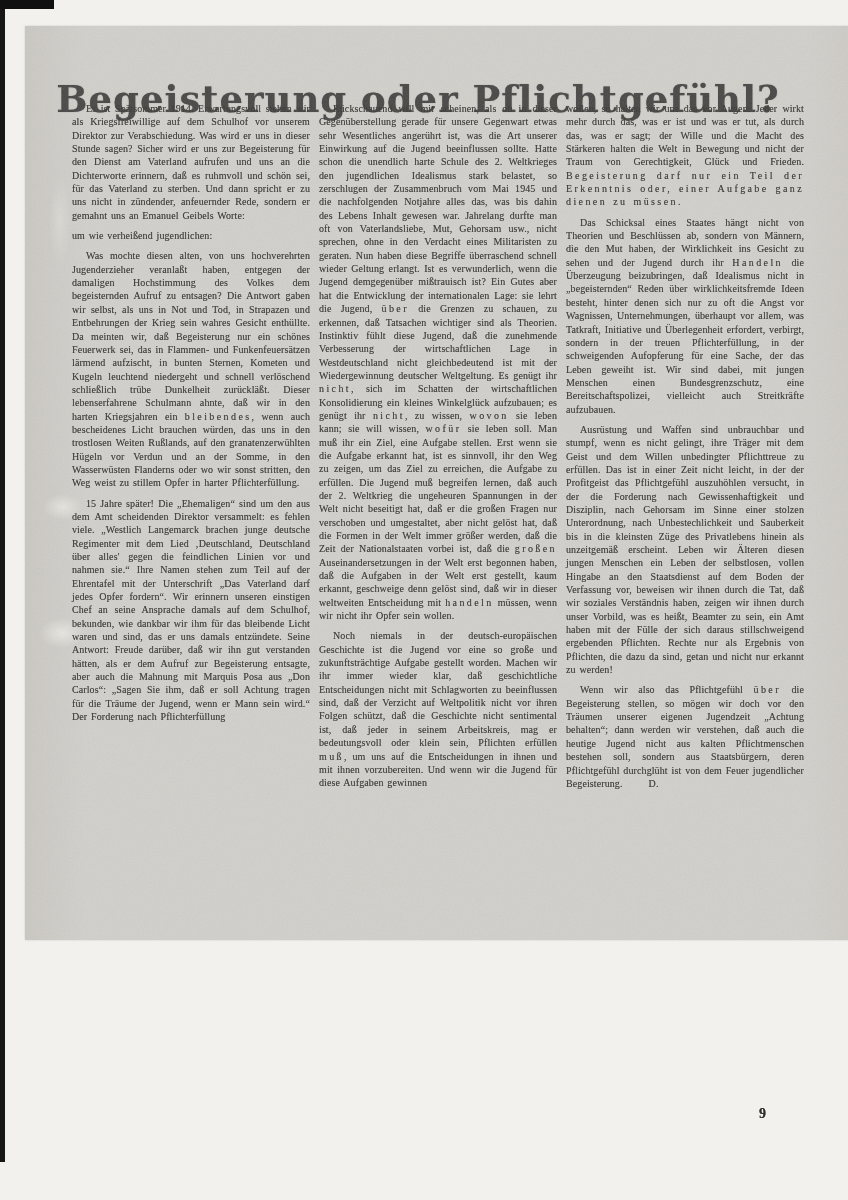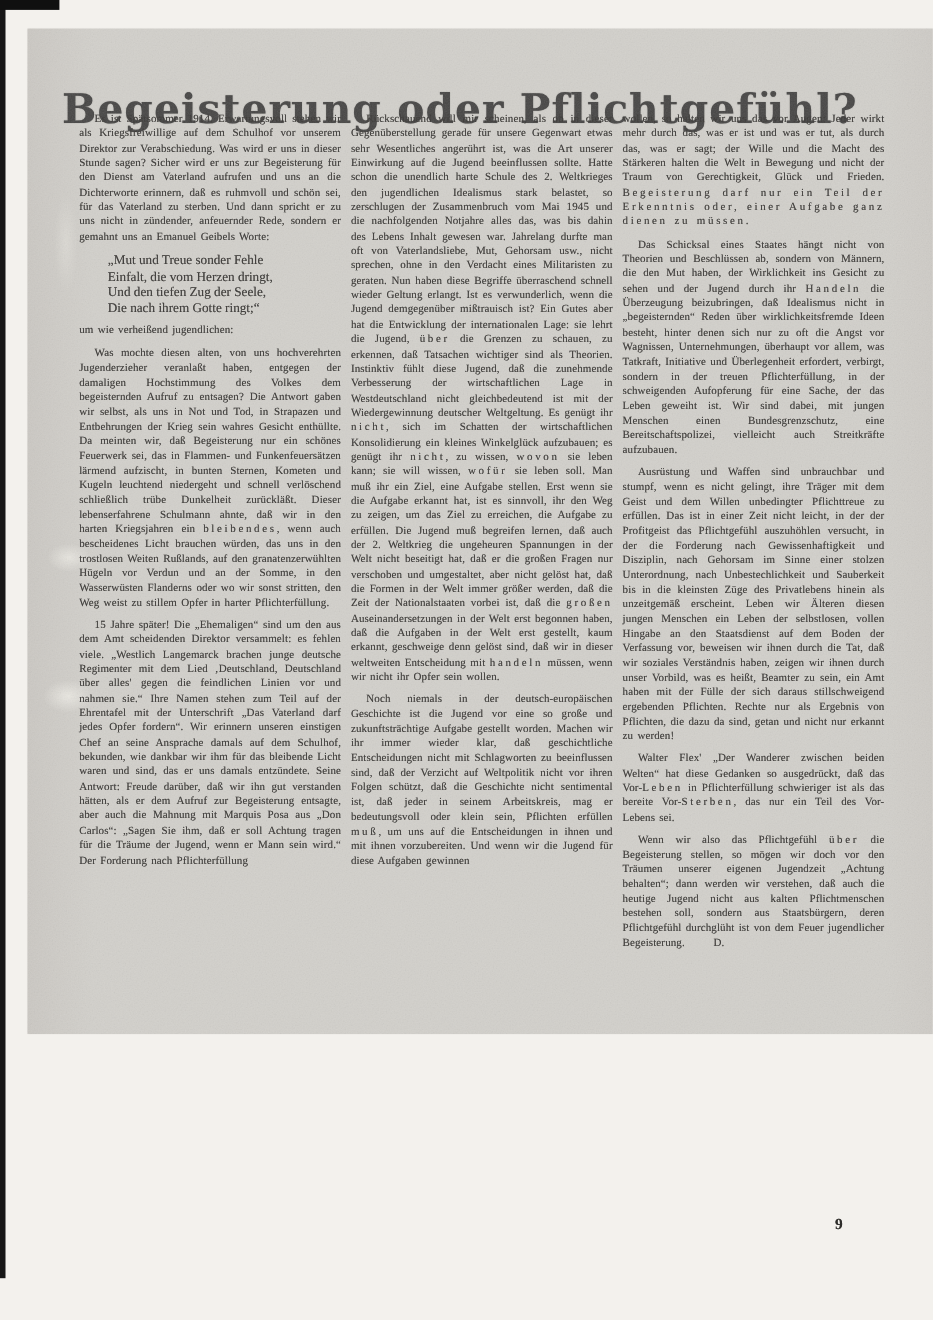--- a/index.html
+++ b/index.html
@@ -131,41 +131,34 @@
     <div class="smudge s1"></div>
     <div class="smudge s2"></div>
     <div class="smudge s3"></div>
 
     <h1 class="headline">Begeisterung oder Pflichtgefühl?</h1>
 
     <div class="textbody">
 
       <div class="col">
         <p class="ind">Es ist Spätsommer 1914. Erwartungsvoll stehen wir als Kriegsfreiwillige auf dem Schulhof vor unserem Direktor zur Verabschiedung. Was wird er uns in dieser Stunde sagen? Sicher wird er uns zur Begeisterung für den Dienst am Vaterland aufrufen und uns an die Dichterworte erinnern, daß es ruhmvoll und schön sei, für das Vaterland zu sterben. Und dann spricht er zu uns nicht in zündender, anfeuernder Rede, sondern er gemahnt uns an Emanuel Geibels Worte:</p>
-        <div class="verse">
-          <div>„Mut und Treue sonder Fehle</div>
-          <div>Einfalt, die vom Herzen dringt,</div>
-          <div>Und den tiefen Zug der Seele,</div>
-          <div>Die nach ihrem Gotte ringt;“</div>
-        </div>
         <p class="noind">um wie verheißend jugendlichen:</p>
         <p class="ind">Was mochte diesen alten, von uns hochverehrten Jugenderzieher veranlaßt haben, entgegen der damaligen Hochstimmung des Volkes dem begeisternden Aufruf zu entsagen? Die Antwort gaben wir selbst, als uns in Not und Tod, in Strapazen und Entbehrungen der Krieg sein wahres Gesicht enthüllte. Da meinten wir, daß Begeisterung nur ein schönes Feuerwerk sei, das in Flammen- und Funkenfeuersätzen lärmend aufzischt, in bunten Sternen, Kometen und Kugeln leuchtend niedergeht und schnell verlöschend schließlich trübe Dunkelheit zurückläßt. Dieser lebenserfahrene Schulmann ahnte, daß wir in den harten Kriegsjahren ein <span class="sp">bleibendes</span>, wenn auch bescheidenes Licht brauchen würden, das uns in den trostlosen Weiten Rußlands, auf den granatenzerwühlten Hügeln vor Verdun und an der Somme, in den Wasserwüsten Flanderns oder wo wir sonst stritten, den Weg weist zu stillem Opfer in harter Pflichterfüllung.</p>
         <p class="ind">15 Jahre später! Die „Ehemaligen“ sind um den aus dem Amt scheidenden Direktor versammelt: es fehlen viele. „Westlich Langemarck brachen junge deutsche Regimenter mit dem Lied ‚Deutschland, Deutschland über alles' gegen die feindlichen Linien vor und nahmen sie.“ Ihre Namen stehen zum Teil auf der Ehrentafel mit der Unterschrift „Das Vaterland darf jedes Opfer fordern“. Wir erinnern unseren einstigen Chef an seine Ansprache damals auf dem Schulhof, bekunden, wie dankbar wir ihm für das bleibende Licht waren und sind, das er uns damals entzündete. Seine Antwort: Freude darüber, daß wir ihn gut verstanden hätten, als er dem Aufruf zur Begeisterung entsagte, aber auch die Mahnung mit Marquis Posa aus „Don Carlos“: „Sagen Sie ihm, daß er soll Achtung tragen für die Träume der Jugend, wenn er Mann sein wird.“ Der Forderung nach Pflichterfüllung</p>
       </div>
 
       <div class="col">
         <p class="ind">Rückschauend will mir scheinen, als ob in dieser Gegenüberstellung gerade für unsere Gegenwart etwas sehr Wesentliches angerührt ist, was die Art unserer Einwirkung auf die Jugend beeinflussen sollte. Hatte schon die unendlich harte Schule des 2. Weltkrieges den jugendlichen Idealismus stark belastet, so zerschlugen der Zusammenbruch vom Mai 1945 und die nachfolgenden Notjahre alles das, was bis dahin des Lebens Inhalt gewesen war. Jahrelang durfte man oft von Vaterlandsliebe, Mut, Gehorsam usw., nicht sprechen, ohne in den Verdacht eines Militaristen zu geraten. Nun haben diese Begriffe überraschend schnell wieder Geltung erlangt. Ist es verwunderlich, wenn die Jugend demgegenüber mißtrauisch ist? Ein Gutes aber hat die Entwicklung der internationalen Lage: sie lehrt die Jugend, <span class="sp">über</span> die Grenzen zu schauen, zu erkennen, daß Tatsachen wichtiger sind als Theorien. Instinktiv fühlt diese Jugend, daß die zunehmende Verbesserung der wirtschaftlichen Lage in Westdeutschland nicht gleichbedeutend ist mit der Wiedergewinnung deutscher Weltgeltung. Es genügt ihr <span class="sp">nicht</span>, sich im Schatten der wirtschaftlichen Konsolidierung ein kleines Winkelglück aufzubauen; es genügt ihr <span class="sp">nicht</span>, zu wissen, <span class="sp">wovon</span> sie leben kann; sie will wissen, <span class="sp">wofür</span> sie leben soll. Man muß ihr ein Ziel, eine Aufgabe stellen. Erst wenn sie die Aufgabe erkannt hat, ist es sinnvoll, ihr den Weg zu zeigen, um das Ziel zu erreichen, die Aufgabe zu erfüllen. Die Jugend muß begreifen lernen, daß auch der 2. Weltkrieg die ungeheuren Spannungen in der Welt nicht beseitigt hat, daß er die großen Fragen nur verschoben und umgestaltet, aber nicht gelöst hat, daß die Formen in der Welt immer größer werden, daß die Zeit der Nationalstaaten vorbei ist, daß die <span class="sp">großen</span> Auseinandersetzungen in der Welt erst begonnen haben, daß die Aufgaben in der Welt erst gestellt, kaum erkannt, geschweige denn gelöst sind, daß wir in dieser weltweiten Entscheidung mit <span class="sp">handeln</span> müssen, wenn wir nicht ihr Opfer sein wollen.</p>
         <p class="ind">Noch niemals in der deutsch-europäischen Geschichte ist die Jugend vor eine so große und zukunftsträchtige Aufgabe gestellt worden. Machen wir ihr immer wieder klar, daß geschichtliche Entscheidungen nicht mit Schlagworten zu beeinflussen sind, daß der Verzicht auf Weltpolitik nicht vor ihren Folgen schützt, daß die Geschichte nicht sentimental ist, daß jeder in seinem Arbeitskreis, mag er bedeutungsvoll oder klein sein, Pflichten erfüllen <span class="sp">muß</span>, um uns auf die Entscheidungen in ihnen und mit ihnen vorzubereiten. Und wenn wir die Jugend für diese Aufgaben gewinnen</p>
       </div>
 
       <div class="col">
         <p class="noind">wollen, so halten wir uns das vor Augen: Jeder wirkt mehr durch das, was er ist und was er tut, als durch das, was er sagt; der Wille und die Macht des Stärkeren halten die Welt in Bewegung und nicht der Traum von Gerechtigkeit, Glück und Frieden. <span class="sp">Begeisterung darf nur ein Teil der Erkenntnis oder, einer Aufgabe ganz dienen zu müssen.</span></p>
         <p class="ind">Das Schicksal eines Staates hängt nicht von Theorien und Beschlüssen ab, sondern von Männern, die den Mut haben, der Wirklichkeit ins Gesicht zu sehen und der Jugend durch ihr <span class="sp">Handeln</span> die Überzeugung beizubringen, daß Idealismus nicht in „begeisternden“ Reden über wirklichkeitsfremde Ideen besteht, hinter denen sich nur zu oft die Angst vor Wagnissen, Unternehmungen, überhaupt vor allem, was Tatkraft, Initiative und Überlegenheit erfordert, verbirgt, sondern in der treuen Pflichterfüllung, in der schweigenden Aufopferung für eine Sache, der das Leben geweiht ist. Wir sind dabei, mit jungen Menschen einen Bundesgrenzschutz, eine Bereitschaftspolizei, vielleicht auch Streitkräfte aufzubauen.</p>
         <p class="ind">Ausrüstung und Waffen sind unbrauchbar und stumpf, wenn es nicht gelingt, ihre Träger mit dem Geist und dem Willen unbedingter Pflichttreue zu erfüllen. Das ist in einer Zeit nicht leicht, in der der Profitgeist das Pflichtgefühl auszuhöhlen versucht, in der die Forderung nach Gewissenhaftigkeit und Disziplin, nach Gehorsam im Sinne einer stolzen Unterordnung, nach Unbestechlichkeit und Sauberkeit bis in die kleinsten Züge des Privatlebens hinein als unzeitgemäß erscheint. Leben wir Älteren diesen jungen Menschen ein Leben der selbstlosen, vollen Hingabe an den Staatsdienst auf dem Boden der Verfassung vor, beweisen wir ihnen durch die Tat, daß wir soziales Verständnis haben, zeigen wir ihnen durch unser Vorbild, was es heißt, Beamter zu sein, ein Amt haben mit der Fülle der sich daraus stillschweigend ergebenden Pflichten. Rechte nur als Ergebnis von Pflichten, die dazu da sind, getan und nicht nur erkannt zu werden!</p>
-        <p class="ind">Walter Flex' „Der Wanderer zwischen beiden Welten“ hat diese Gedanken so ausgedrückt, daß das Vor-<span class="sp">Leben</span> in Pflichterfüllung schwieriger ist als das bereite Vor-<span class="sp">Sterben</span>, das nur ein Teil des Vor-Lebens sei.</p>
         <p class="ind"><span>Wenn wir also das Pflichtgefühl <span class="sp">über</span> die Begeisterung stellen, so mögen wir doch vor den Träumen unserer eigenen Jugendzeit „Achtung behalten“; dann werden wir verstehen, daß auch die heutige Jugend nicht aus kalten Pflichtmenschen bestehen soll, sondern aus Staatsbürgern, deren Pflichtgefühl durchglüht ist von dem Feuer jugendlicher Begeisterung.</span><span class="sig">D.</span></p>
       </div>
 
     </div>
 
     <div class="page-number">9</div>
 
     <svg class="noise-svg" xmlns="http://www.w3.org/2000/svg">
       <filter id="grain">
         <feTurbulence type="fractalNoise" baseFrequency="0.8" numOctaves="2" stitchTiles="stitch"></feTurbulence>

